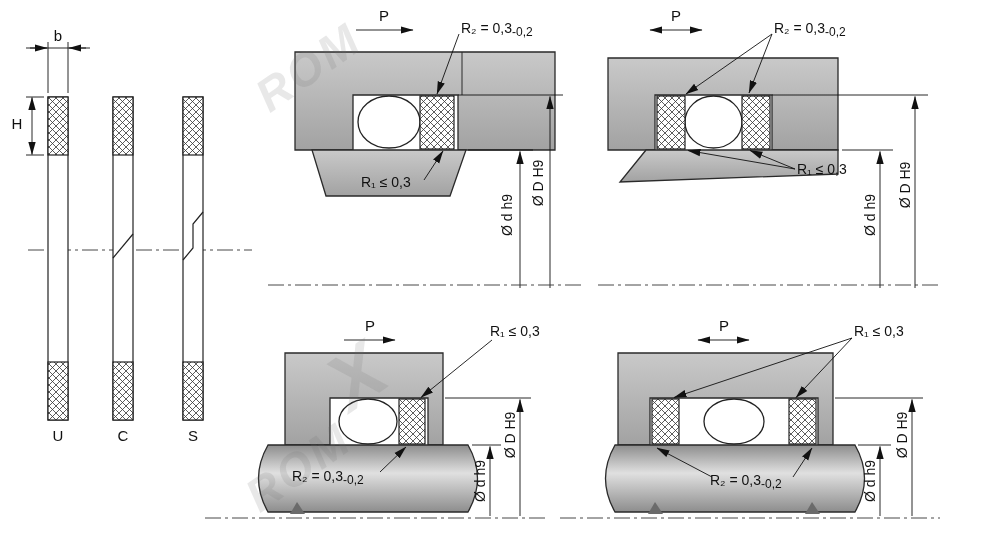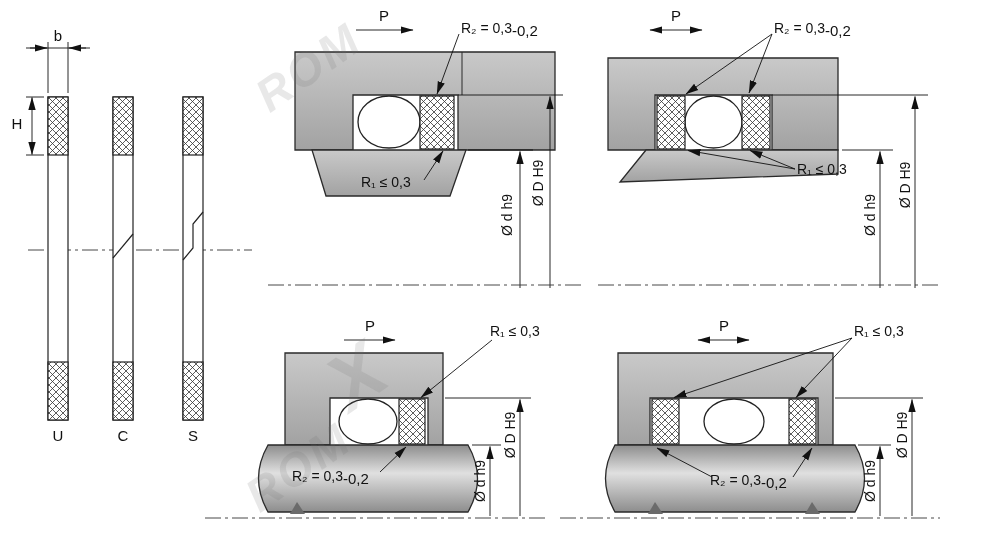--- a/index.html
+++ b/index.html
@@ -1,21 +1,21 @@
 <!DOCTYPE html>
 <html><head>
 <meta charset="utf-8">
 <style>
   *{margin:0;padding:0;box-sizing:border-box}
   html,body{background:#ffffff}
   #screen{position:relative;width:1000px;height:542px;background:#fff;
           font-family:"Liberation Sans",sans-serif;color:#111;overflow:hidden}
   #screen svg{position:absolute;left:0;top:0}
   .lbl{position:absolute;font-size:14px;color:#111;white-space:nowrap;line-height:16px}
-  .lbl sub{font-size:15px;vertical-align:-3px}
+  .lbl sub{font-size:12px;vertical-align:-3px}
   .ctr{text-align:center}
   .big{font-size:15px}
   .rot{width:80px;height:18px;transform:rotate(-90deg);text-align:center}
   .wm{position:absolute;color:rgba(110,110,110,0.16);font-weight:bold;font-style:italic;
       transform:rotate(-35deg);letter-spacing:3px;pointer-events:none}
 </style>
 </head>
 <body>
 
 <div id="screen">

